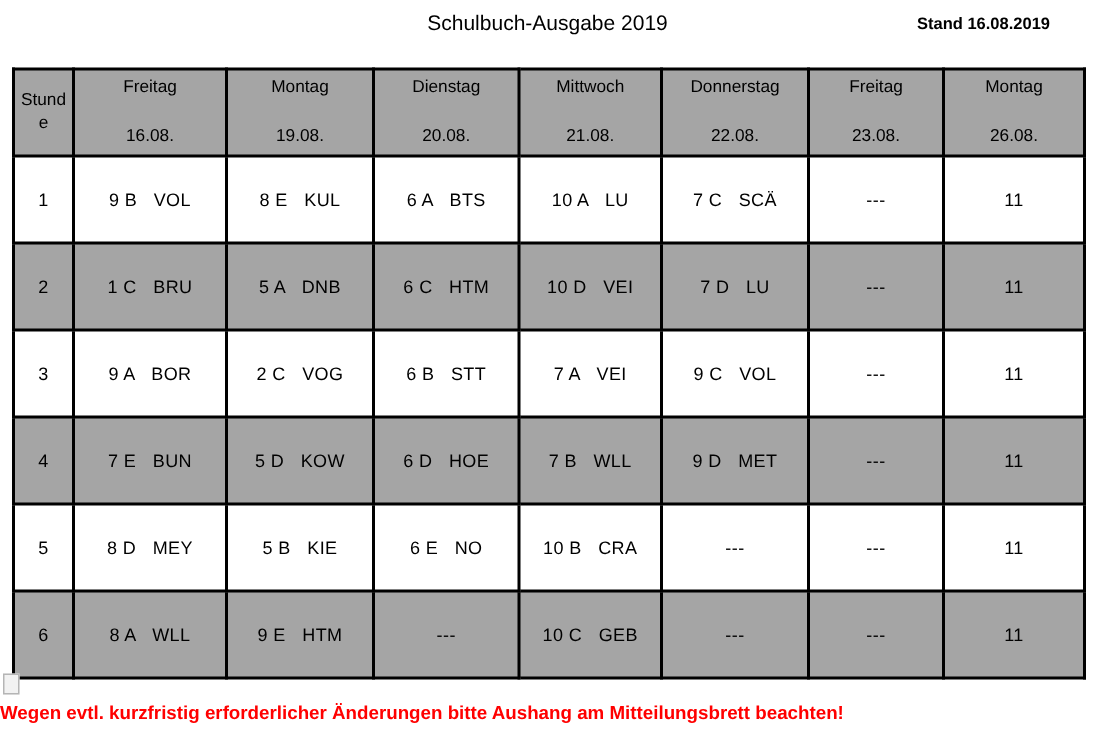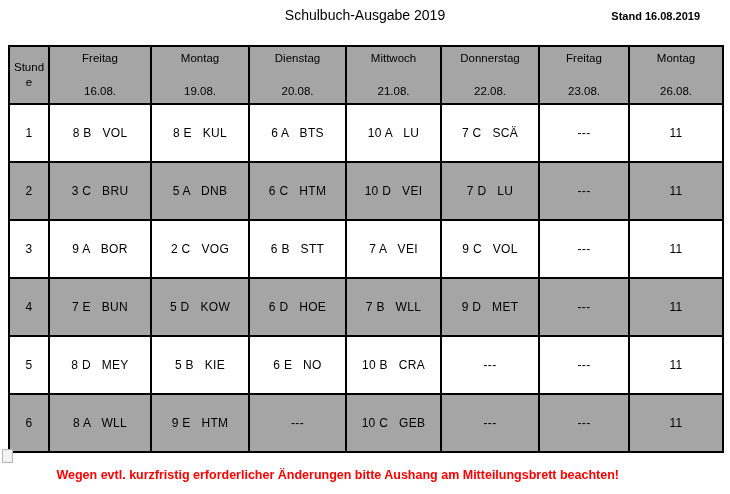--- a/index.html
+++ b/index.html
@@ -72,21 +72,21 @@
     display: inline-block;
     max-width: 34px;
     word-break: break-all;
     line-height: 15px;
   }
   .footer-note {
     position: absolute;
     top: 468px;
     left: 0;
     width: 619px;
-    text-align: right;
+    text-align: left;
     font-size: 12.5px;
     font-weight: bold;
     color: var(--footer-red);
   }
   .border-artifact {
     position: absolute;
     left: 2px;
     top: 449px;
     width: 11px;
     height: 14px;
@@ -140,31 +140,31 @@
         </th>
       <th>
           <div>Montag</div>
           <div class="date-line">26.08.</div>
         </th>
     </tr>
   </thead>
   <tbody>
     <tr>
       <td>1</td>
-      <td>8 B   VOL</td>
+      <td>9 B   VOL</td>
       <td>8 E   KUL</td>
       <td>6 A   BTS</td>
       <td>10 A   LU</td>
       <td>7 C   SCÄ</td>
       <td>---</td>
       <td>11</td>
     </tr>
     <tr>
       <td>2</td>
-      <td>3 C   BRU</td>
+      <td>1 C   BRU</td>
       <td>5 A   DNB</td>
       <td>6 C   HTM</td>
       <td>10 D   VEI</td>
       <td>7 D   LU</td>
       <td>---</td>
       <td>11</td>
     </tr>
     <tr>
       <td>3</td>
       <td>9 A   BOR</td>

